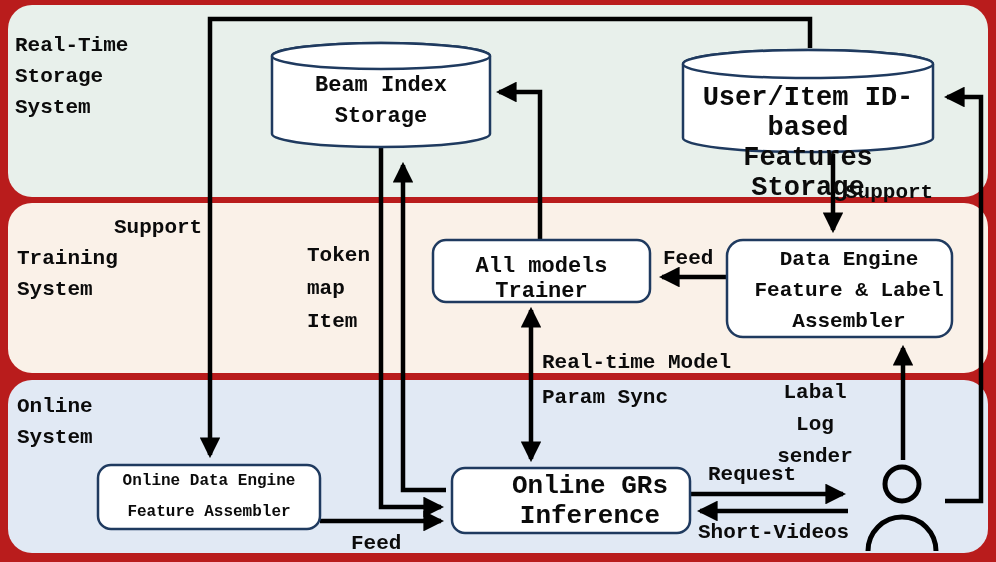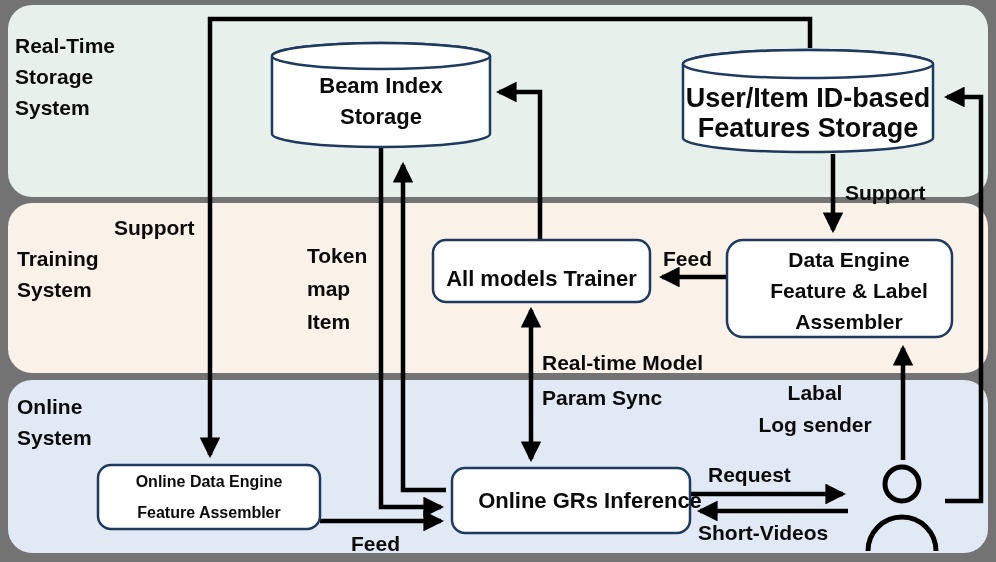--- a/index.html
+++ b/index.html
@@ -1,18 +1,18 @@
 <!DOCTYPE html>
 <html><head>
 <meta charset="utf-8">
 <style>
   html,body{margin:0;padding:0;background:#ffffff;}
   #stage{
     position:relative;width:996px;height:562px;overflow:hidden;
-    font-family:Liberation Sans, sans-serif;background:#737373;
+    font-family:Liberation Mono, monospace;background:#b91c1c;
   }
   .band{position:absolute;left:8px;width:980px;border-radius:24px;}
   #band-realtime{top:5px;height:192px;background:#e8f0eb;}
   #band-training{top:203px;height:170px;background:#faf1e8;}
   #band-online{top:380px;height:173px;background:#e1e9f4;}
   svg{position:absolute;left:0;top:0;}
   .lbl{
     position:absolute;font-weight:700;color:#0b0b0b;
     white-space:pre-line;
   }
@@ -82,21 +82,21 @@
   <div class="lbl node-lbl" style="left:272px;top:70px;width:218px;font-size:22px;line-height:31px;">Beam Index
 Storage</div>
   <div class="lbl node-lbl" style="left:683px;top:83px;width:250px;font-size:27px;line-height:30px;">User/Item ID-based
 Features Storage</div>
   <div class="lbl node-lbl flexc" style="left:433px;top:240px;width:217px;height:78px;font-size:22px;">All models Trainer</div>
   <div class="lbl node-lbl" style="left:727px;top:244px;width:244px;font-size:21px;line-height:31px;">Data Engine
 Feature &amp; Label
 Assembler</div>
   <div class="lbl node-lbl" style="left:98px;top:466px;width:222px;font-size:16px;line-height:31px;">Online Data Engine
 Feature Assembler</div>
-  <div class="lbl node-lbl flexc" style="left:452px;top:468px;width:276px;height:65px;font-size:22px;">Online GRs Inference</div>
+  <div class="lbl node-lbl flexc" style="left:452px;top:468px;width:276px;height:65px;font-size:26px;">Online GRs Inference</div>
 
   <div class="lbl edge-lbl" style="left:114px;top:211px;">Support</div>
   <div class="lbl edge-lbl" style="left:307px;top:239px;">Token
 map
 Item</div>
   <div class="lbl edge-lbl" style="left:845px;top:176px;">Support</div>
   <div class="lbl edge-lbl" style="left:663px;top:242px;">Feed</div>
   <div class="lbl edge-lbl" style="left:542px;top:345px;line-height:35px;">Real-time Model
 Param Sync</div>
   <div class="lbl edge-lbl" style="left:752px;top:377px;width:126px;text-align:center;line-height:32px;">Labal

